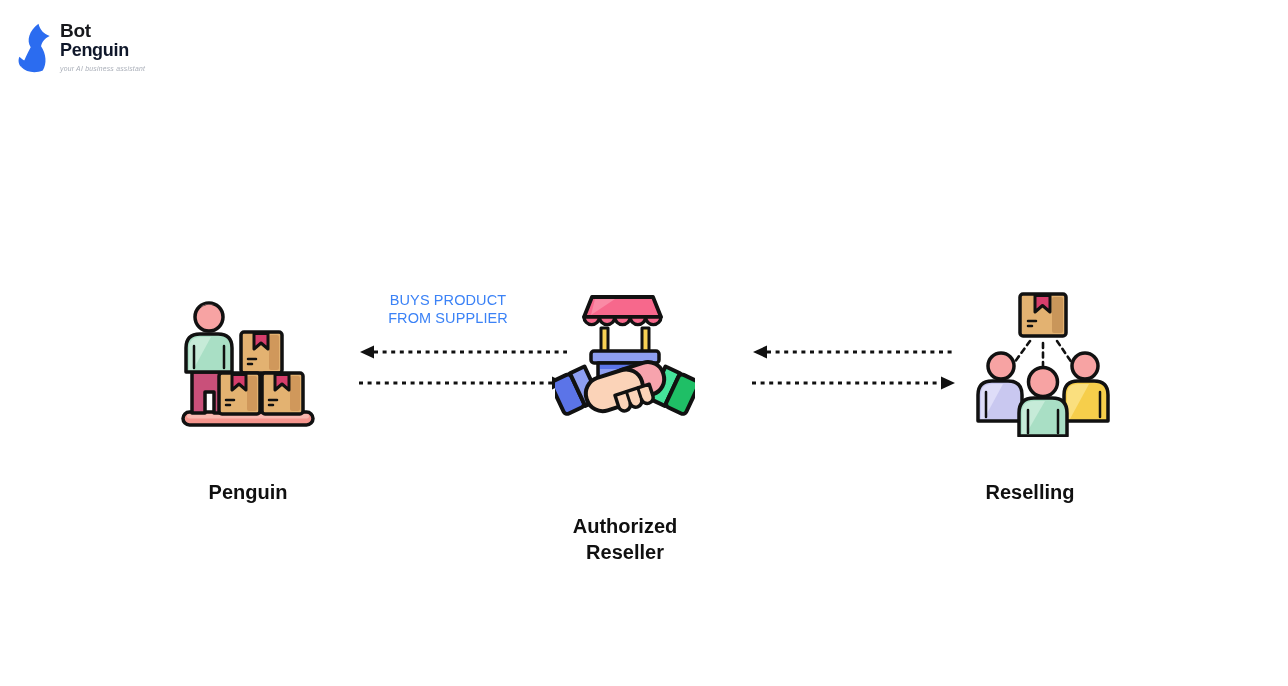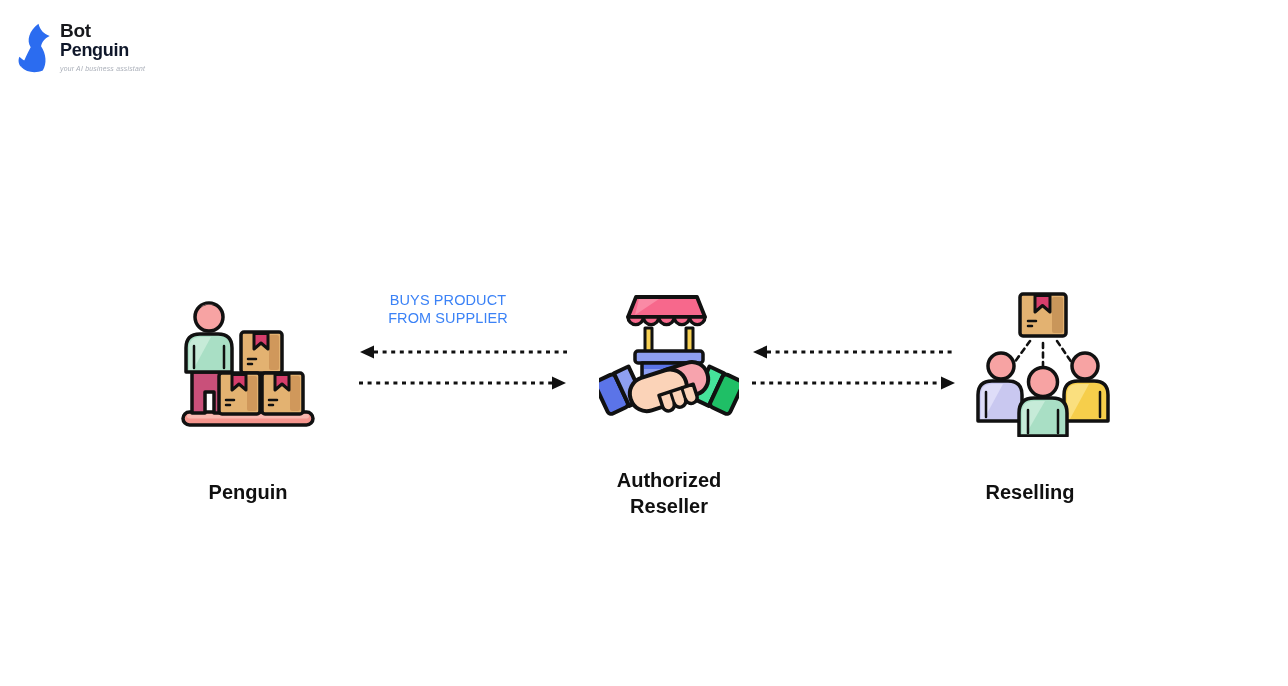--- a/index.html
+++ b/index.html
@@ -17,21 +17,21 @@
   
   .title{
     position:absolute;left:0;right:0;top:84px;margin:0;text-align:center;
     font-size:45px;line-height:50px;font-weight:500;letter-spacing:-0.5px;color:#0c0c0c;
   }
   
   .node{position:absolute;display:flex;flex-direction:column;align-items:center;}
   .node-label{font-size:20px;font-weight:600;color:#101010;text-align:center;line-height:26px;}
   .node-supplier{left:178px;top:296px;width:140px;}
   .node-supplier .node-label{margin-top:50px;}
-  .node-reseller{left:599px;top:291px;width:140px;}
+  .node-reseller{left:555px;top:291px;width:140px;gap:46px;}
   .node-reseller .node-label{margin-top:36px;width:140px;}
   .node-customers{left:973px;top:289px;width:140px;}
   .node-customers .node-label{margin-top:42px;position:relative;left:-13px;}
   
   .conn-label{position:absolute;width:200px;text-align:center;font-size:14.5px;line-height:17.5px;color:#3b82f6;letter-spacing:0.1px;}
   .conn-label-left{left:348px;top:292px;}
   .conn-label-right{left:768px;top:292px;}
   .arrows{position:absolute;top:343px;}
   .arrows-left{left:359px;}
   .arrows-right{left:752px;}

